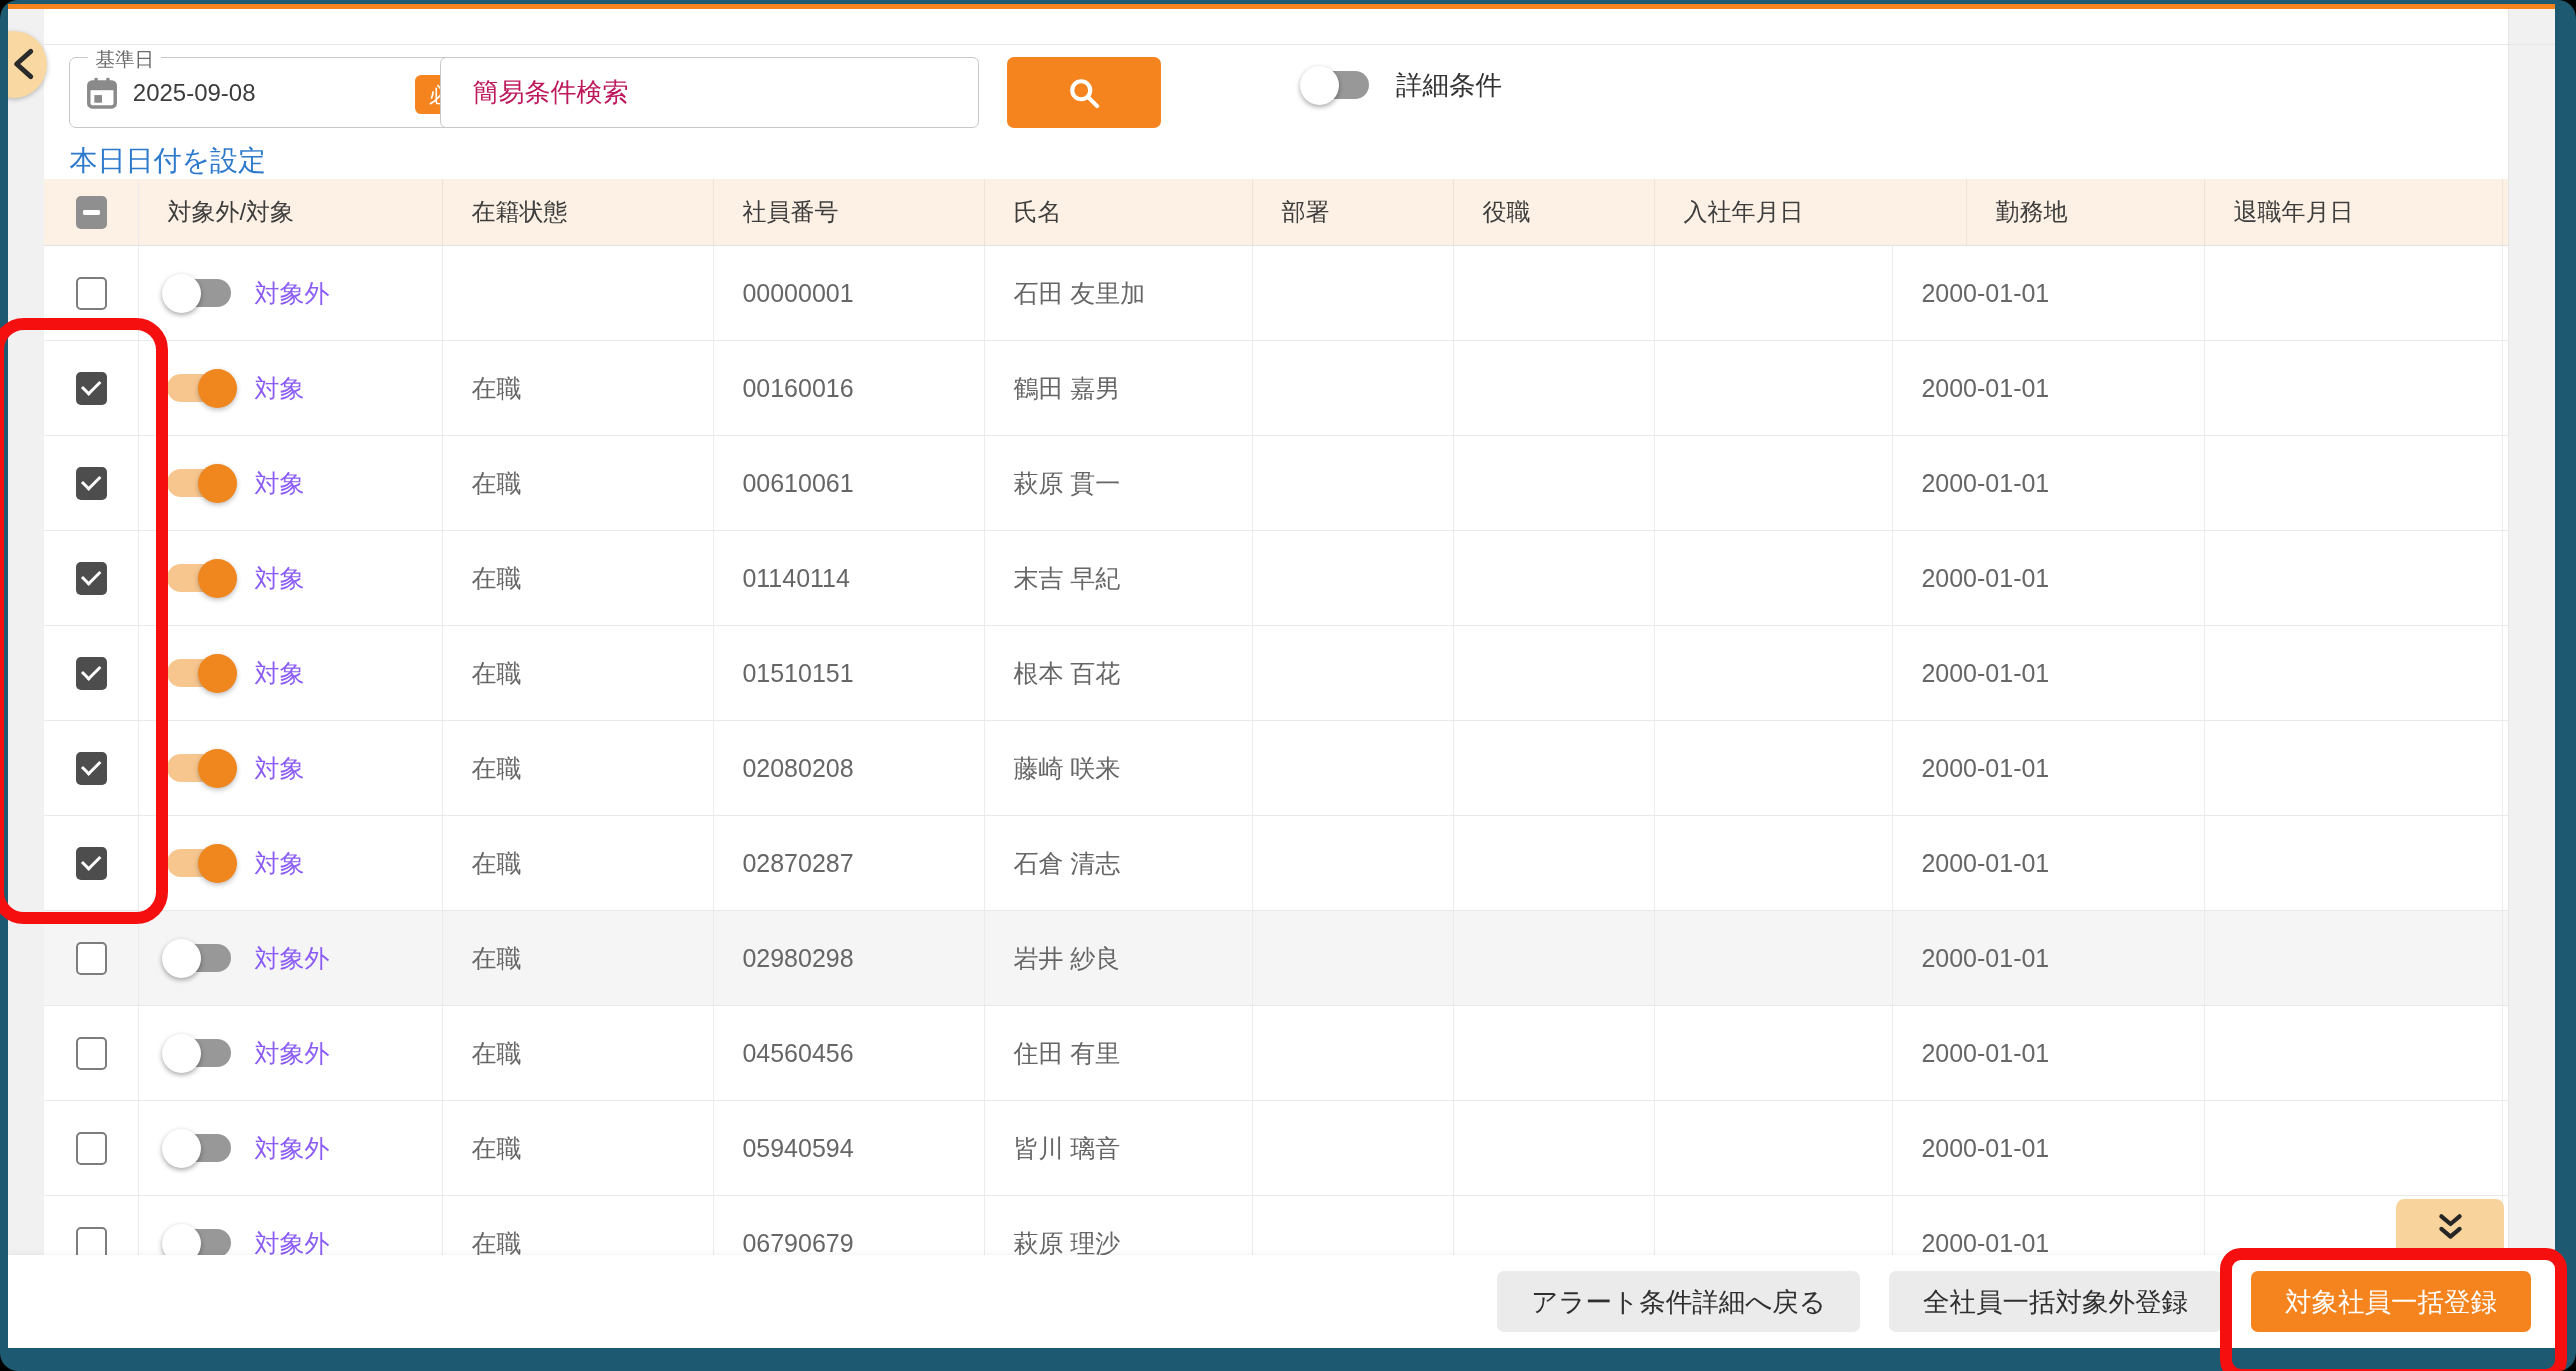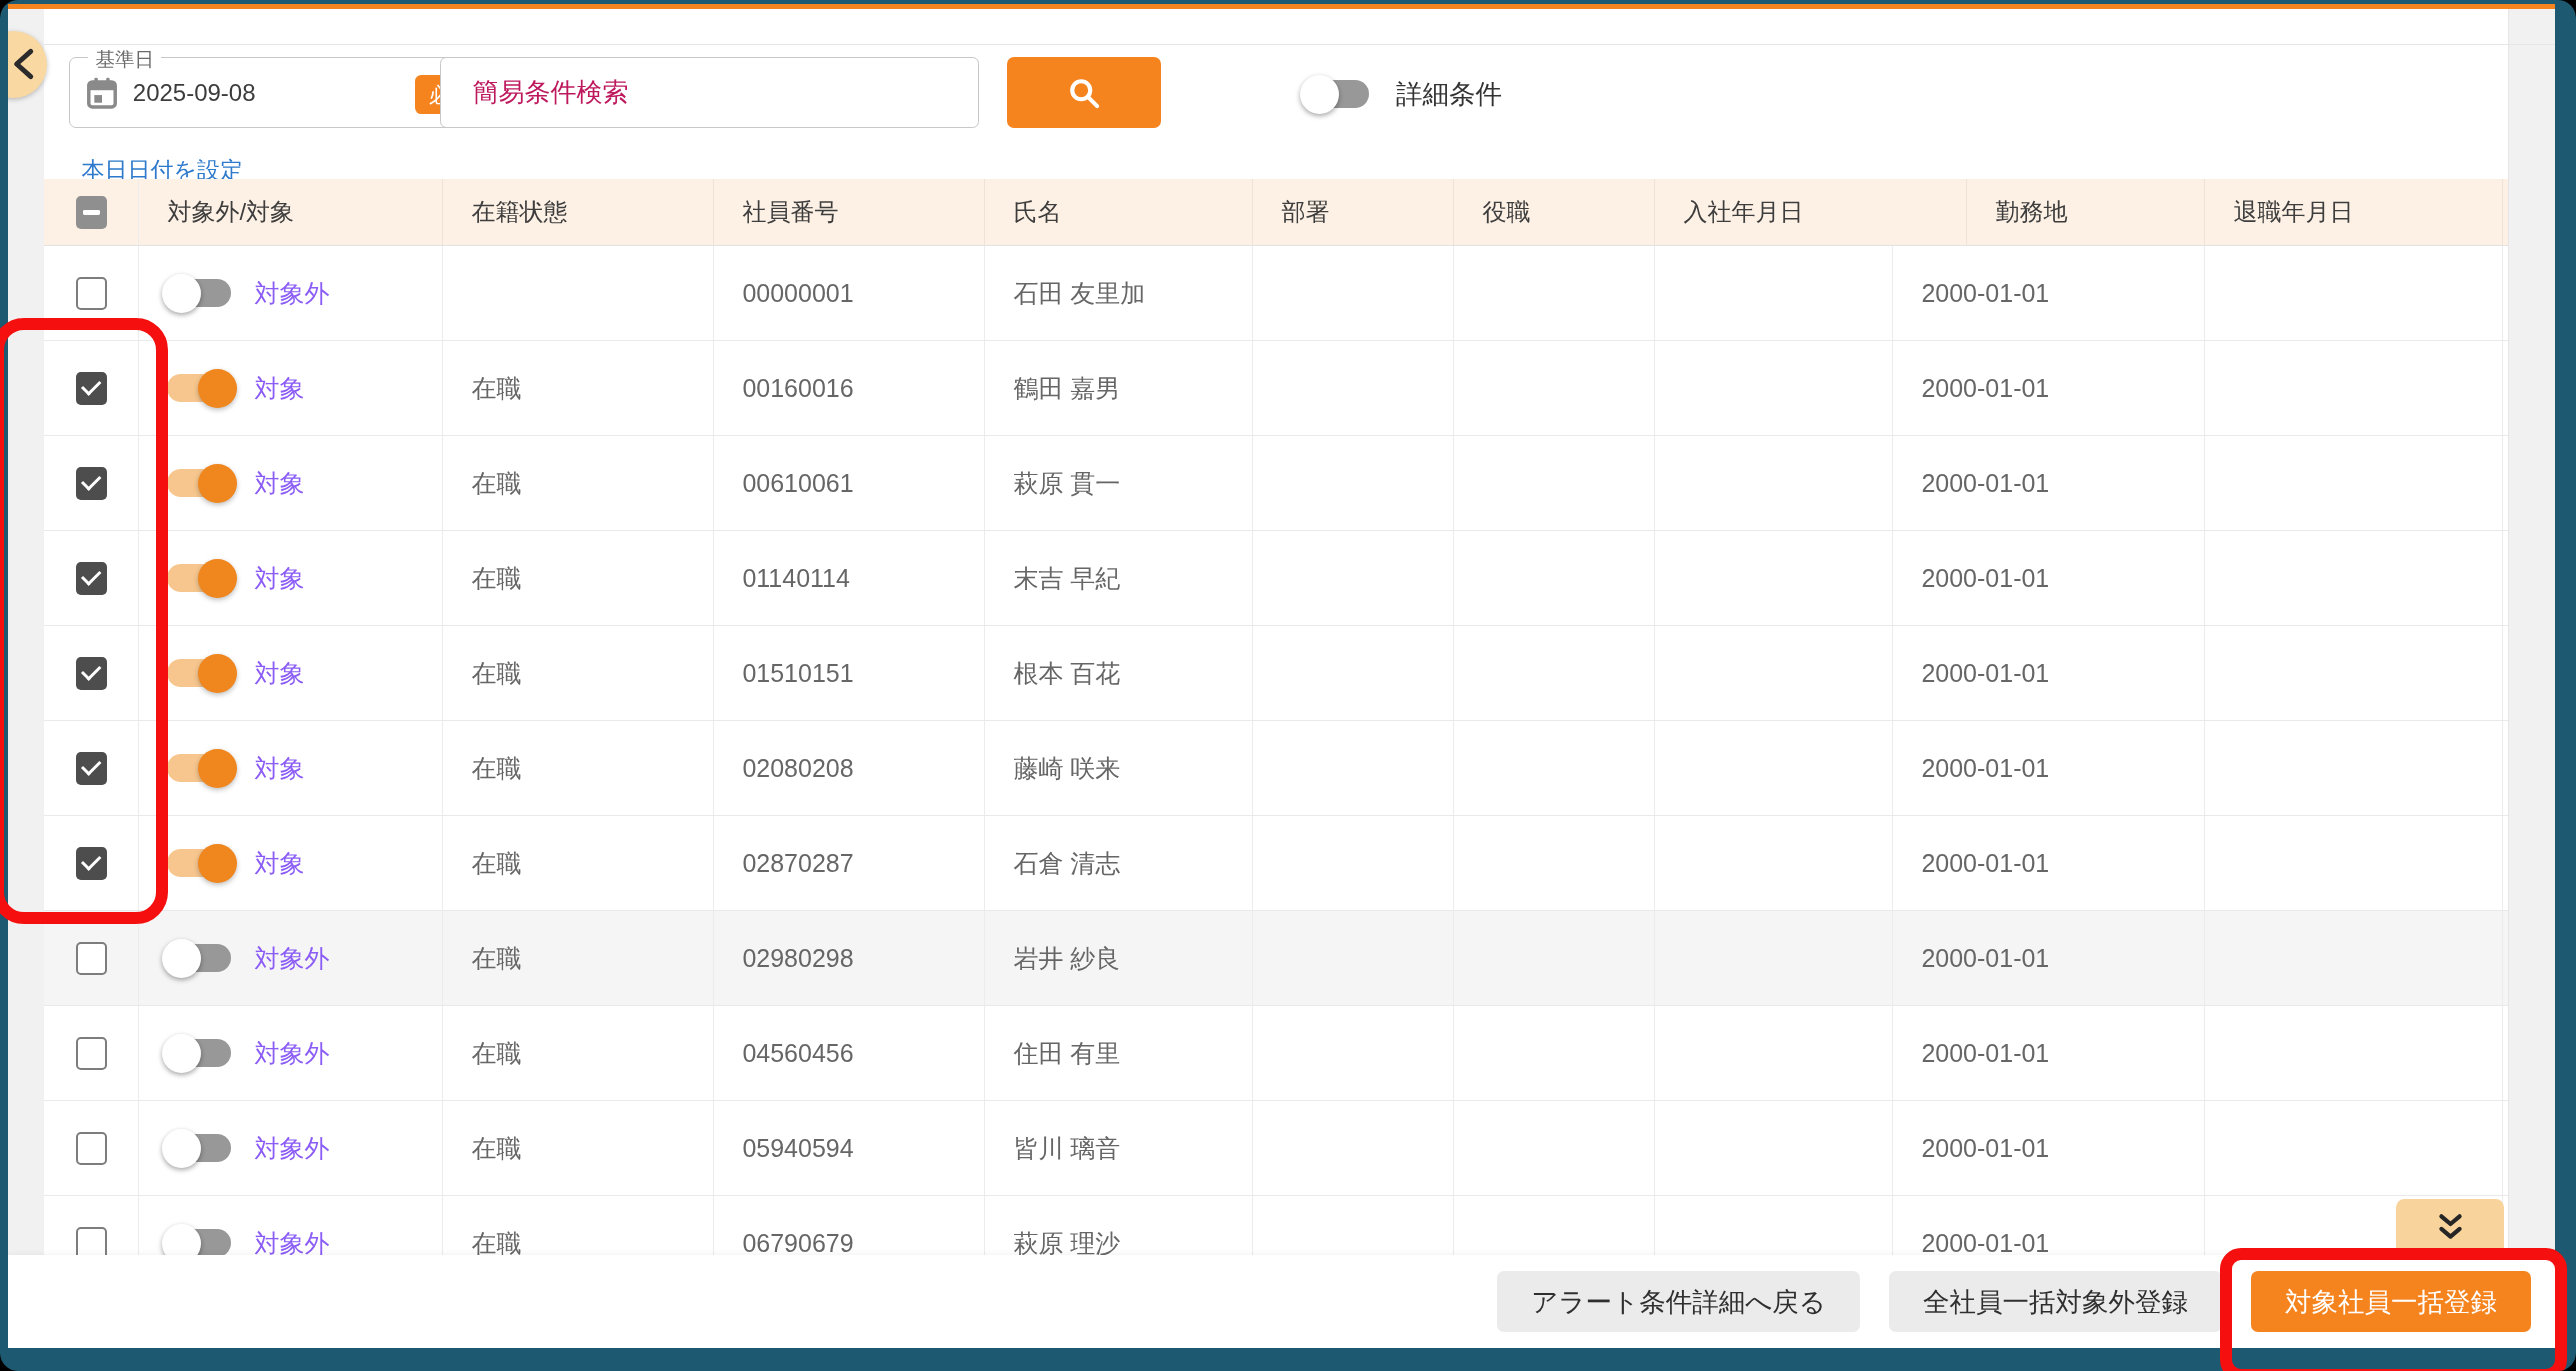--- a/index.html
+++ b/index.html
@@ -16,33 +16,33 @@
 
   
   #back-btn{position:absolute;left:-28px;top:26.5px;width:67px;height:67px;border-radius:50%;background:#fad8a2;box-shadow:0 1.4px 5.6px rgba(0,0,0,.25);display:flex;align-items:center;justify-content:flex-end;padding-right:12.6px;}
 
   
   .fieldset{position:absolute;left:61px;top:53px;width:432px;height:71px;border:1.4px solid #c7c7c7;border-radius:7px;background:#fff;}
   .fieldset .legend{position:absolute;top:-12px;left:18px;background:#fff;padding:0 7px;font-size:19.6px;color:#6b6b6b;}
   .fieldset .fs-row{display:flex;align-items:center;height:100%;padding-left:15.4px;}
   .date-text{font-size:24px;color:#3c3c3c;margin-left:15px;}
   .req-badge{position:absolute;right:15.4px;top:17px;background:#f5831e;color:#fff;font-size:21px;padding:5.6px 14px;border-radius:6.3px;}
-  #today-link{position:absolute;left:73px;top:138px;font-size:23px;color:#2d79cc;cursor:pointer;margin-top:13px;}
+  #today-link{position:absolute;left:61px;top:138px;font-size:28px;color:#2d79cc;cursor:pointer;}
   #search-box{position:absolute;left:432px;top:53px;width:539px;height:71px;border:1.4px solid #c7c7c7;border-radius:6.3px;background:#fff;display:flex;align-items:center;padding-left:31px;}
   #search-box .ph{font-size:26px;color:#be185d;}
   #search-btn{position:absolute;left:999px;top:53px;width:154px;height:71px;background:#f5831e;border:none;border-radius:7px;display:flex;align-items:center;justify-content:center;cursor:pointer;}
 
   
   .toggle{position:relative;display:inline-block;width:64px;height:28px;border-radius:14px;flex:none;cursor:pointer;}
   .toggle.off{background:#989898;}
   .toggle.on{background:#f7c68e;}
   .toggle .thumb{position:absolute;top:-5.6px;width:39px;height:39px;border-radius:50%;}
   .toggle.off .thumb{left:-5.6px;background:#fff;box-shadow:0 2.1px 5.6px rgba(0,0,0,.35);}
   .toggle.on .thumb{right:-5.6px;background:#ef861e;box-shadow:0 2.1px 5.6px rgba(0,0,0,.25);}
-  #adv-toggle-wrap{position:absolute;left:1297px;top:72px;display:flex;align-items:center;gap:26.5px;}
+  #adv-toggle-wrap{position:absolute;left:1297px;top:63px;display:flex;align-items:center;gap:26.5px;}
   #adv-toggle-wrap .tog-label{font-size:26.5px;color:#333;}
 
   
   .cb{display:inline-block;width:31px;height:33px;border-radius:4.9px;position:relative;flex:none;cursor:pointer;}
   .cb.unchecked{border:2.8px solid #7d7d7d;background:#fff;}
   .cb.checked{background:#4d4d4d;}
   .cb.checked::after{content:"";position:absolute;left:6.3px;top:8.4px;width:15.4px;height:7.7px;border-left:3.5px solid #fff;border-bottom:3.5px solid #fff;transform:rotate(-45deg);}
   .cb.indeterminate{background:#8f8f8f;}
   .cb.indeterminate::after{content:"";position:absolute;left:7px;top:14.7px;width:17px;height:4.2px;background:#fff;border-radius:1.4px;}
 

